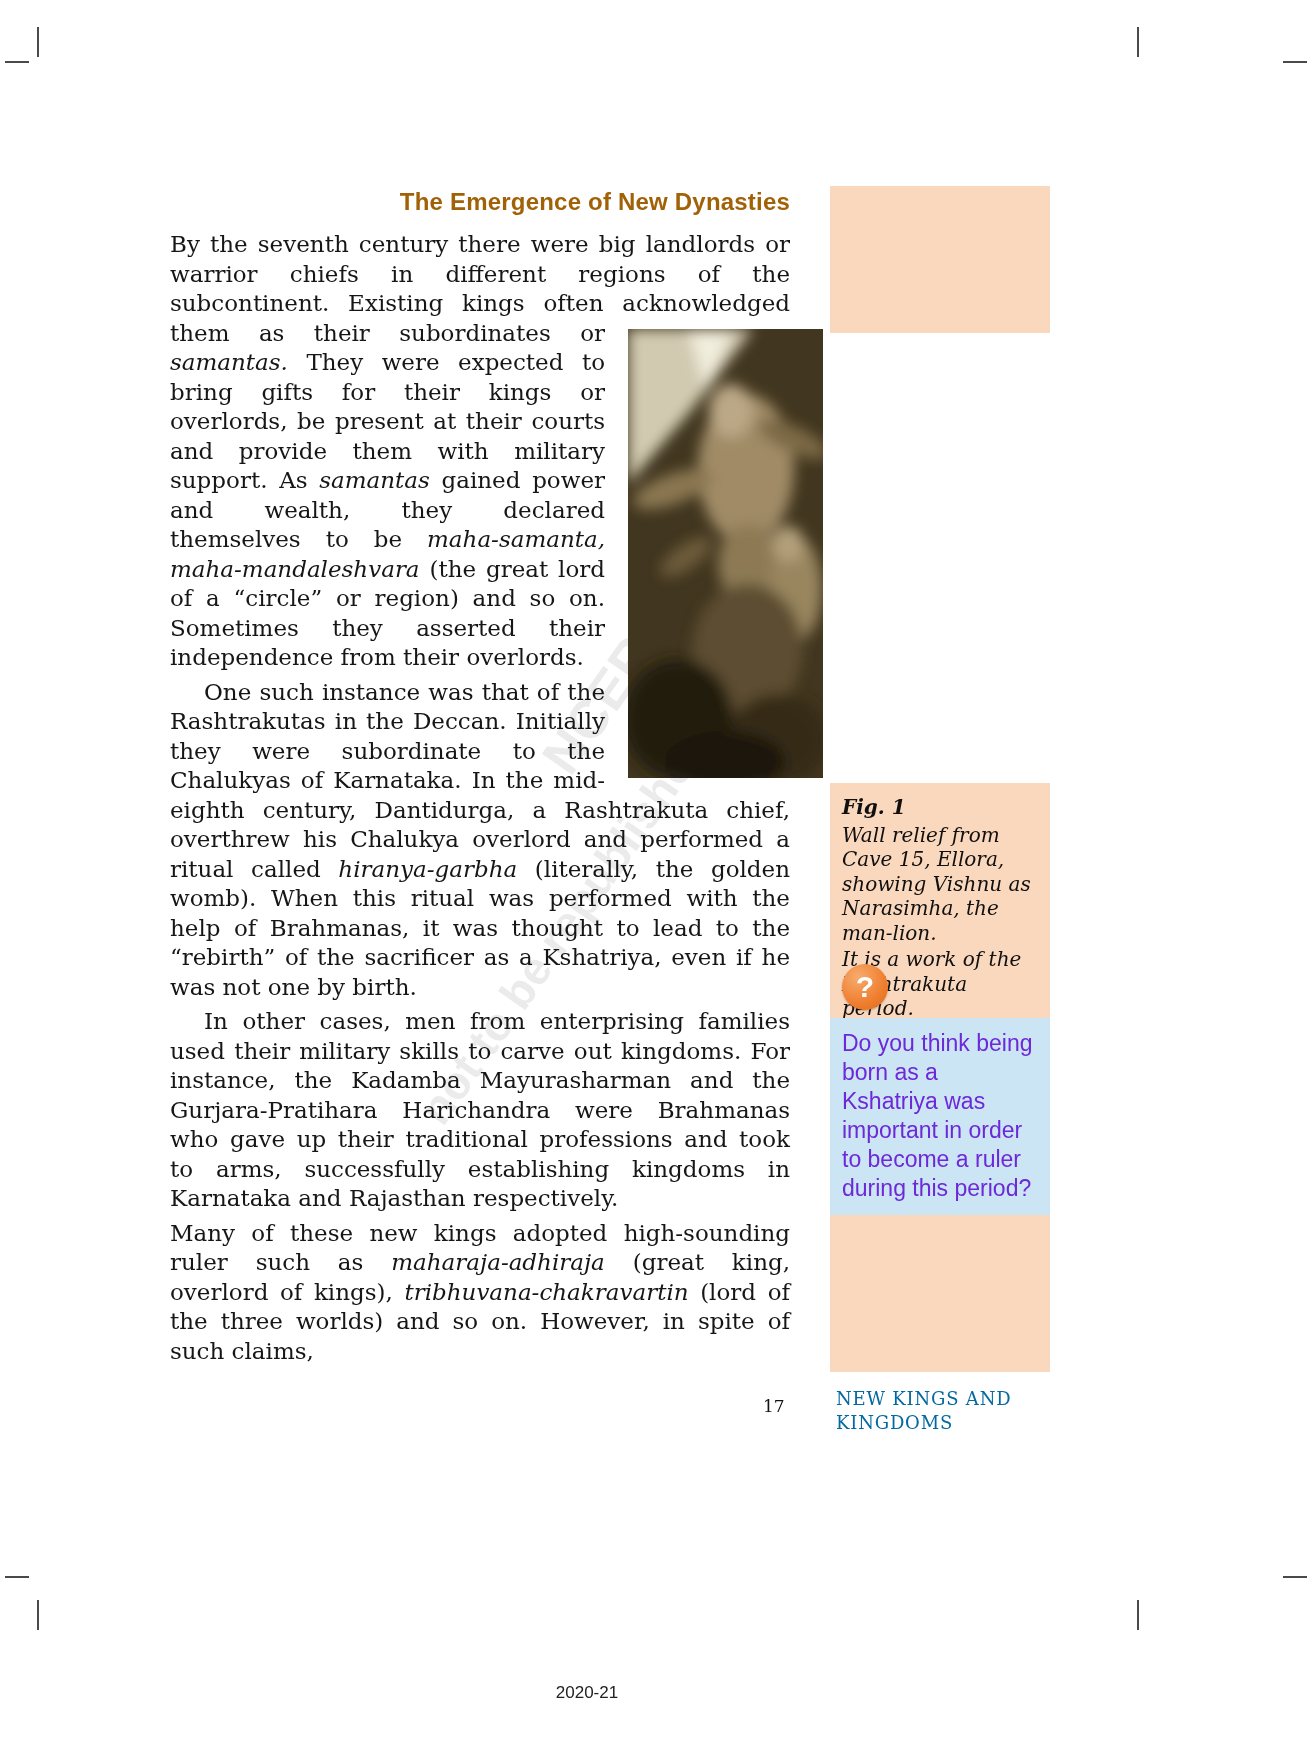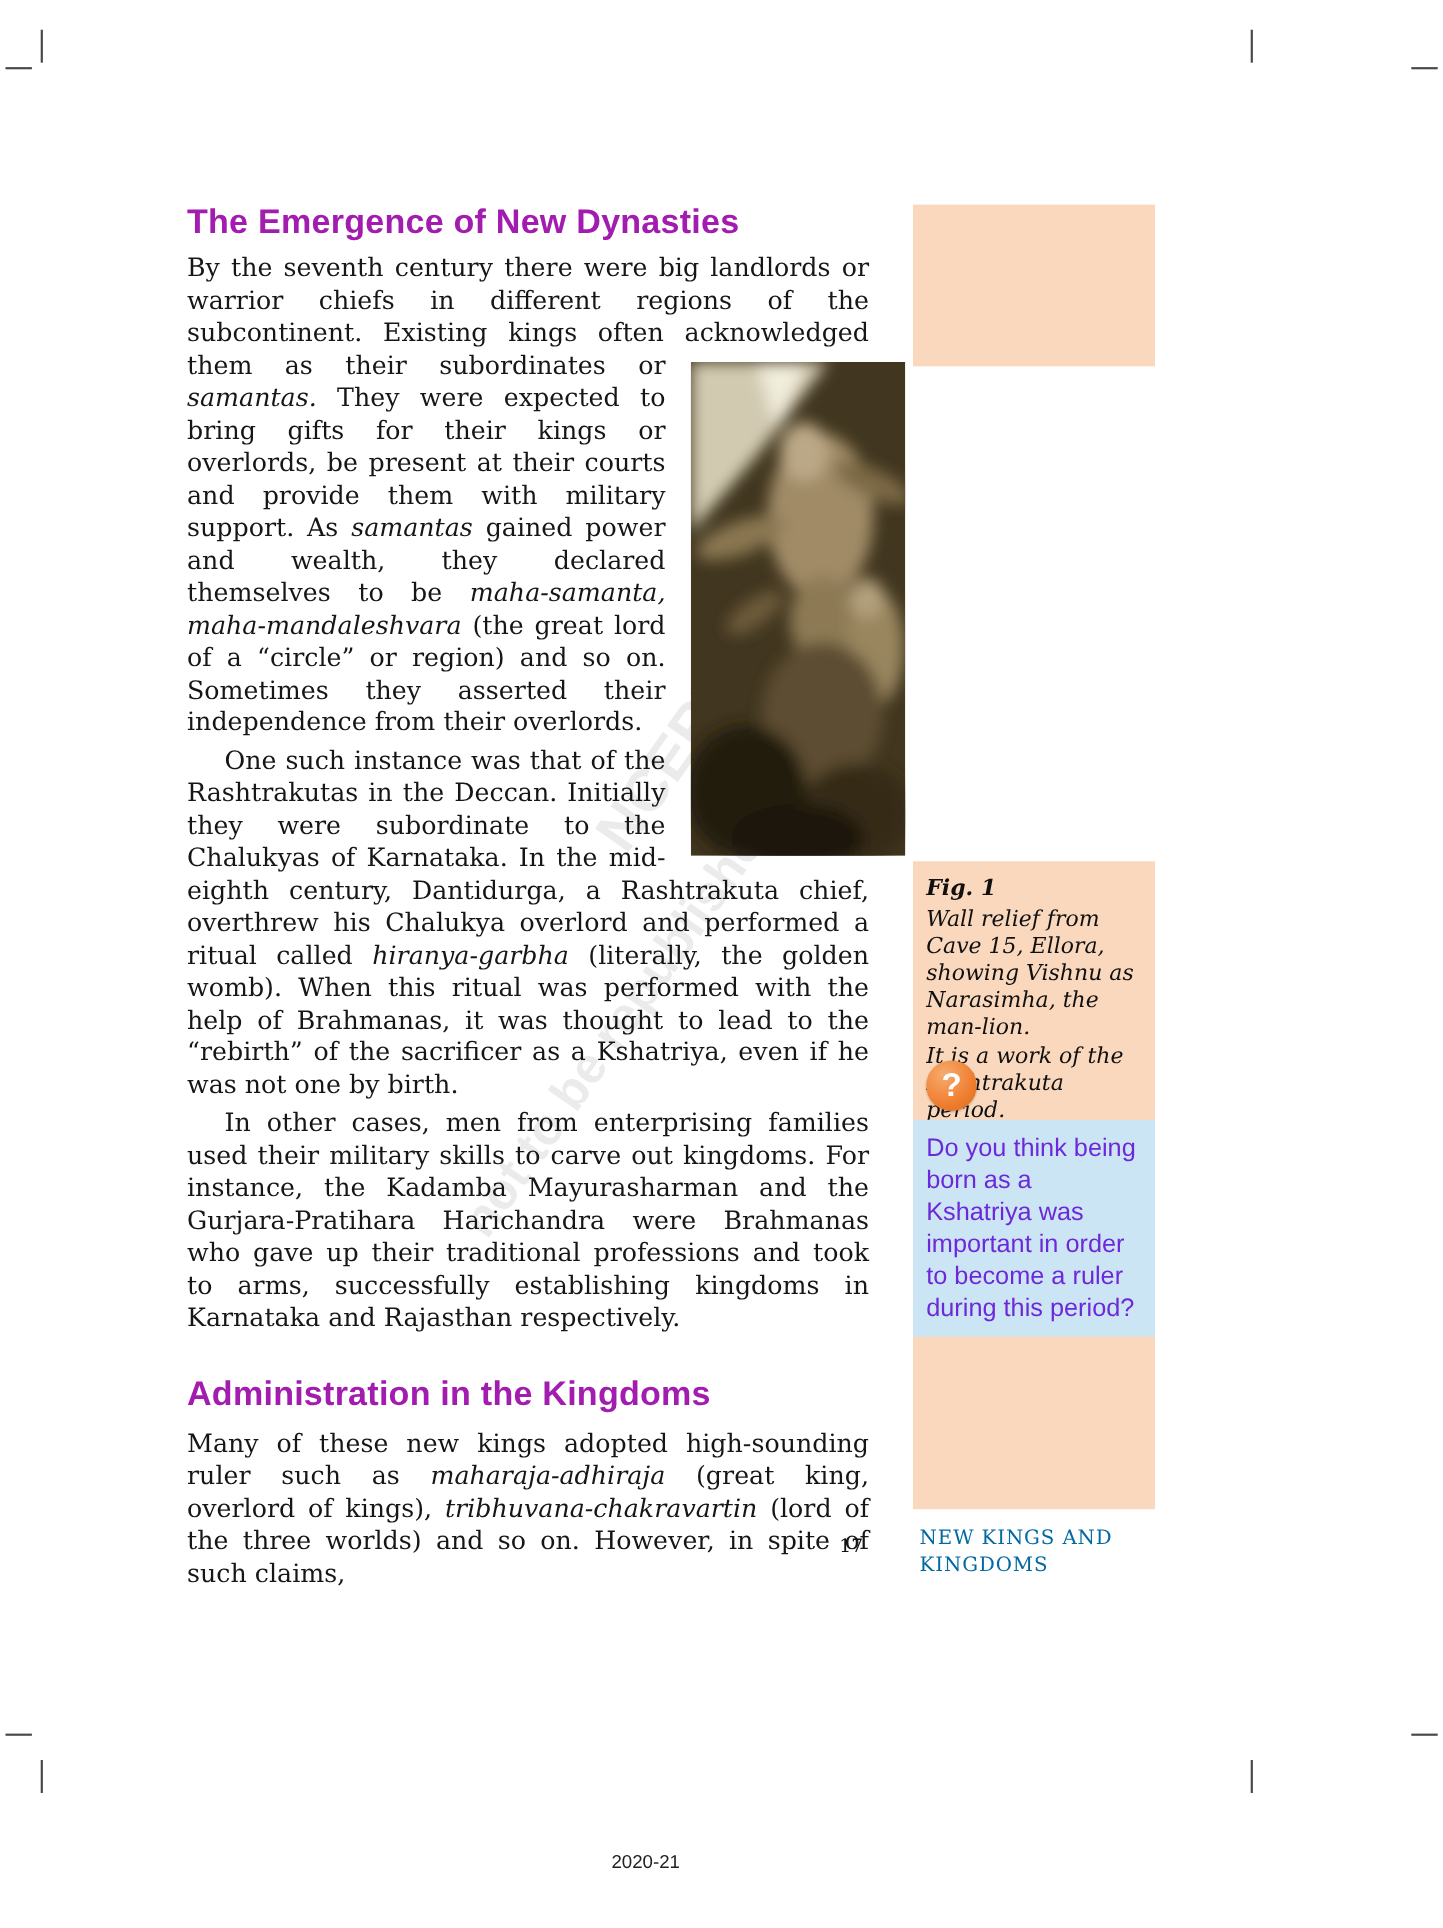--- a/index.html
+++ b/index.html
@@ -28,25 +28,26 @@
   .wm1{left:515px;top:660px;font-size:54px;}
   .wm2{left:330px;top:900px;font-size:46px;}
 
   
   .main-col{
     position:absolute;left:170px;top:183px;width:620px;
   }
   .heading{
     font-family:"Liberation Sans", sans-serif;
     font-weight:700;
-    color:#a21caf;
-    font-size:31px;
+    color:#a16207;
+    font-size:24px;
     line-height:38px;
     margin:0 0 9px 0;
     letter-spacing:0.2px;
+    text-align:right;
   }
   .heading.second{margin-top:34px;margin-bottom:13px;}
   .body-copy p{
     font-size:23px;
     line-height:29.5px;
     text-align:justify;
     margin:0 0 5px 0;
   }
   .body-copy p.indent{text-indent:34px;}
   .body-copy em{font-style:italic;}
@@ -158,21 +159,20 @@
           <ellipse cx="150" cy="410" rx="50" ry="45" fill="#352a16"></ellipse>
           <ellipse cx="97" cy="432" rx="60" ry="30" fill="#1d1609"></ellipse>
         </g>
       </svg>
         </span><span><span>subordinates or </span><em>samantas.</em><span> They were expected to bring gifts for their kings or overlords, be present at their courts and provide them with military support. As </span><em>samantas</em><span> gained power and wealth, they declared themselves to be </span><em>maha-samanta, maha-mandaleshvara</em><span> (the great lord of a “circle” or region) and so on. Sometimes they asserted their independence from their overlords.</span></span></p>
 
     <p class="indent"><span>One such instance was that of the Rashtrakutas in the Deccan. Initially they were subordinate to the Chalukyas of Karnataka. In the mid-eighth century, Dantidurga, a Rashtrakuta chief, overthrew his Chalukya overlord and performed a ritual called </span><em>hiranya-garbha</em><span> (literally, the golden womb). When this ritual was performed with the help of Brahmanas, it was thought to lead to the “rebirth” of the sacrificer as a Kshatriya, even if he was not one by birth.</span></p>
 
     <p class="indent"><span>In other cases, men from enterprising families used their military skills to carve out kingdoms. For instance, the Kadamba Mayurasharman and the Gurjara-Pratihara Harichandra were Brahmanas who gave up their traditional professions and took to arms, successfully establishing kingdoms in Karnataka and Rajasthan respectively.</span></p>
 
-    <h1 class="heading second">Administration in the Kingdoms</h1>
 
     <p><span>Many of these new kings adopted high-sounding ruler such as </span><em>maharaja-adhiraja</em><span> (great king, overlord of kings), </span><em>tribhuvana-chakravartin</em><span> (lord of the three worlds) and so on. However, in spite of such claims,</span></p>
   </div>
 
   <div class="fig-caption">
     <div class="fig-label">Fig. 1</div>
     <div class="cap-line">Wall relief from Cave 15, Ellora, showing Vishnu as Narasimha, the man-lion.</div>
     <div class="cap-line">It is a work of the Rashtrakuta period.</div>
   </div>
 

